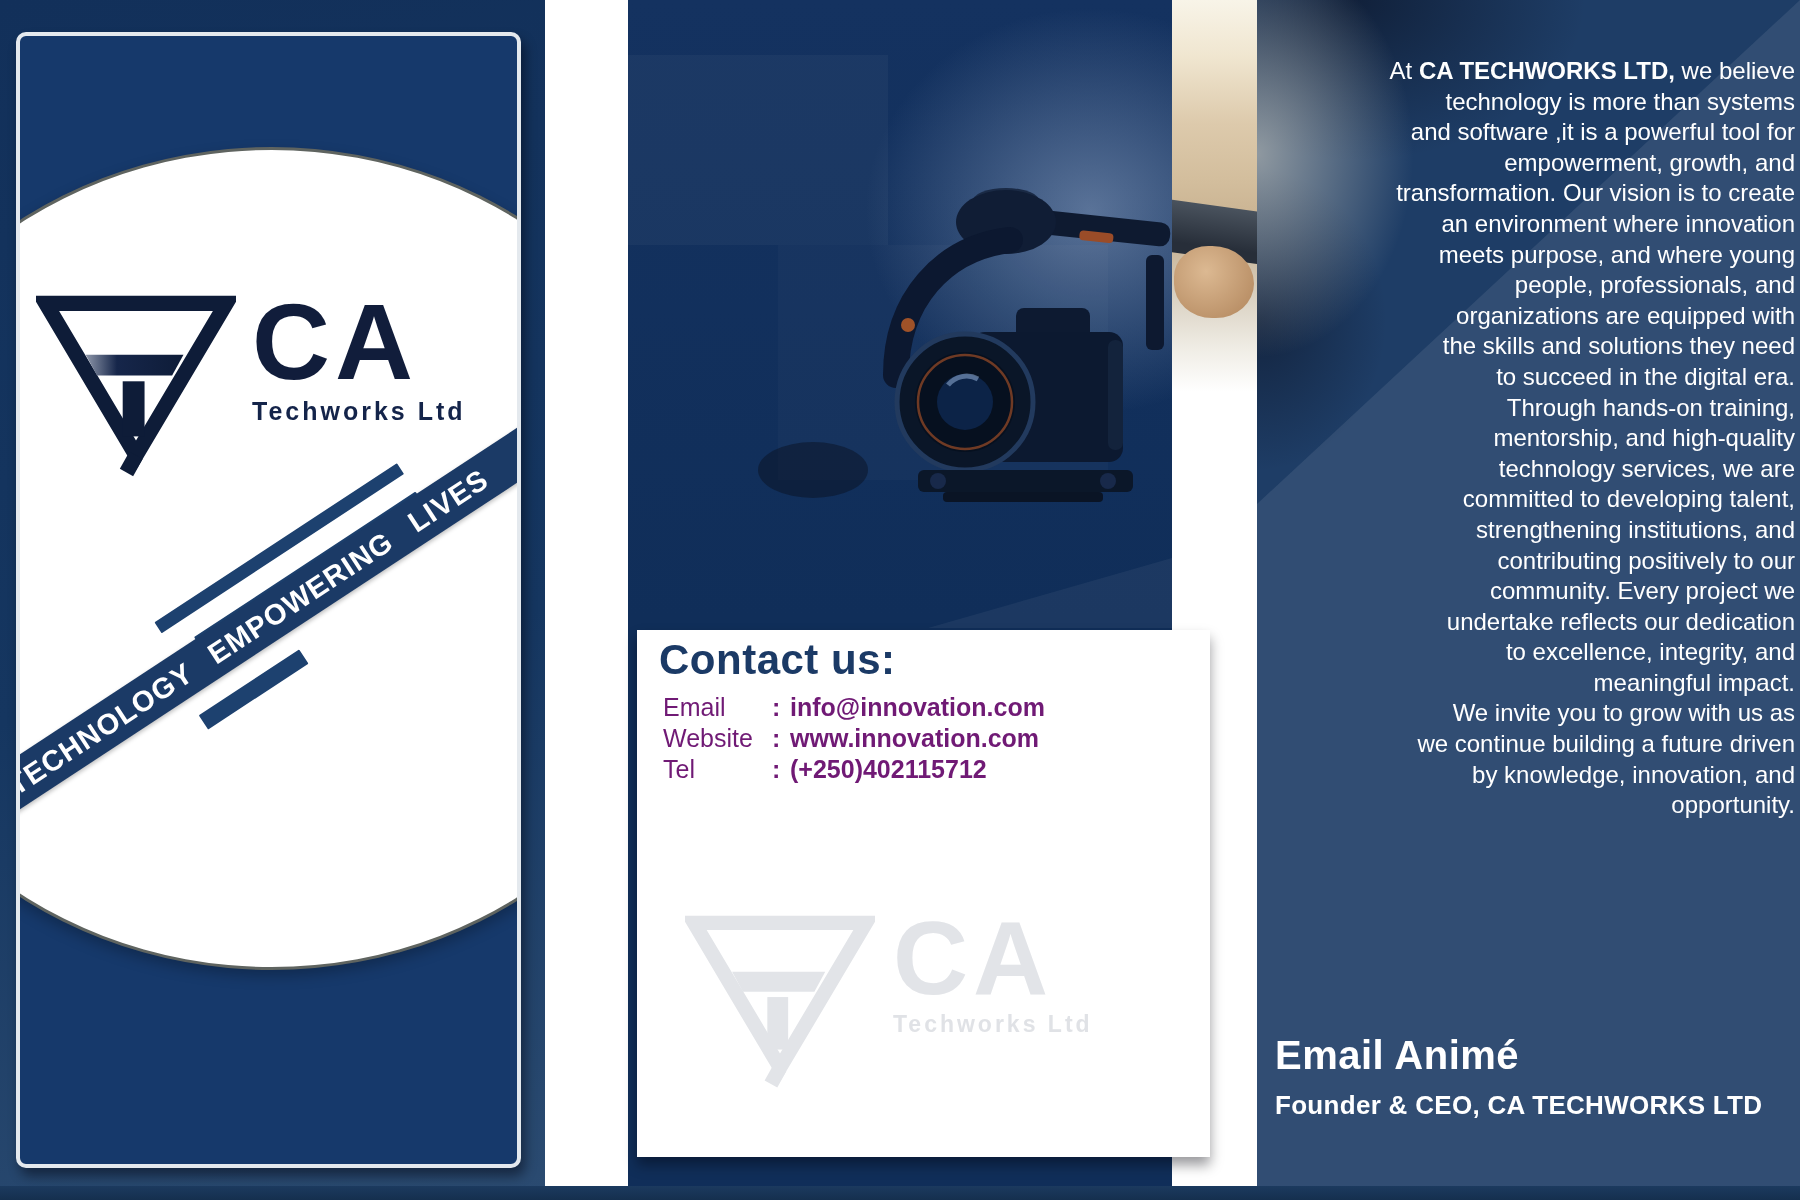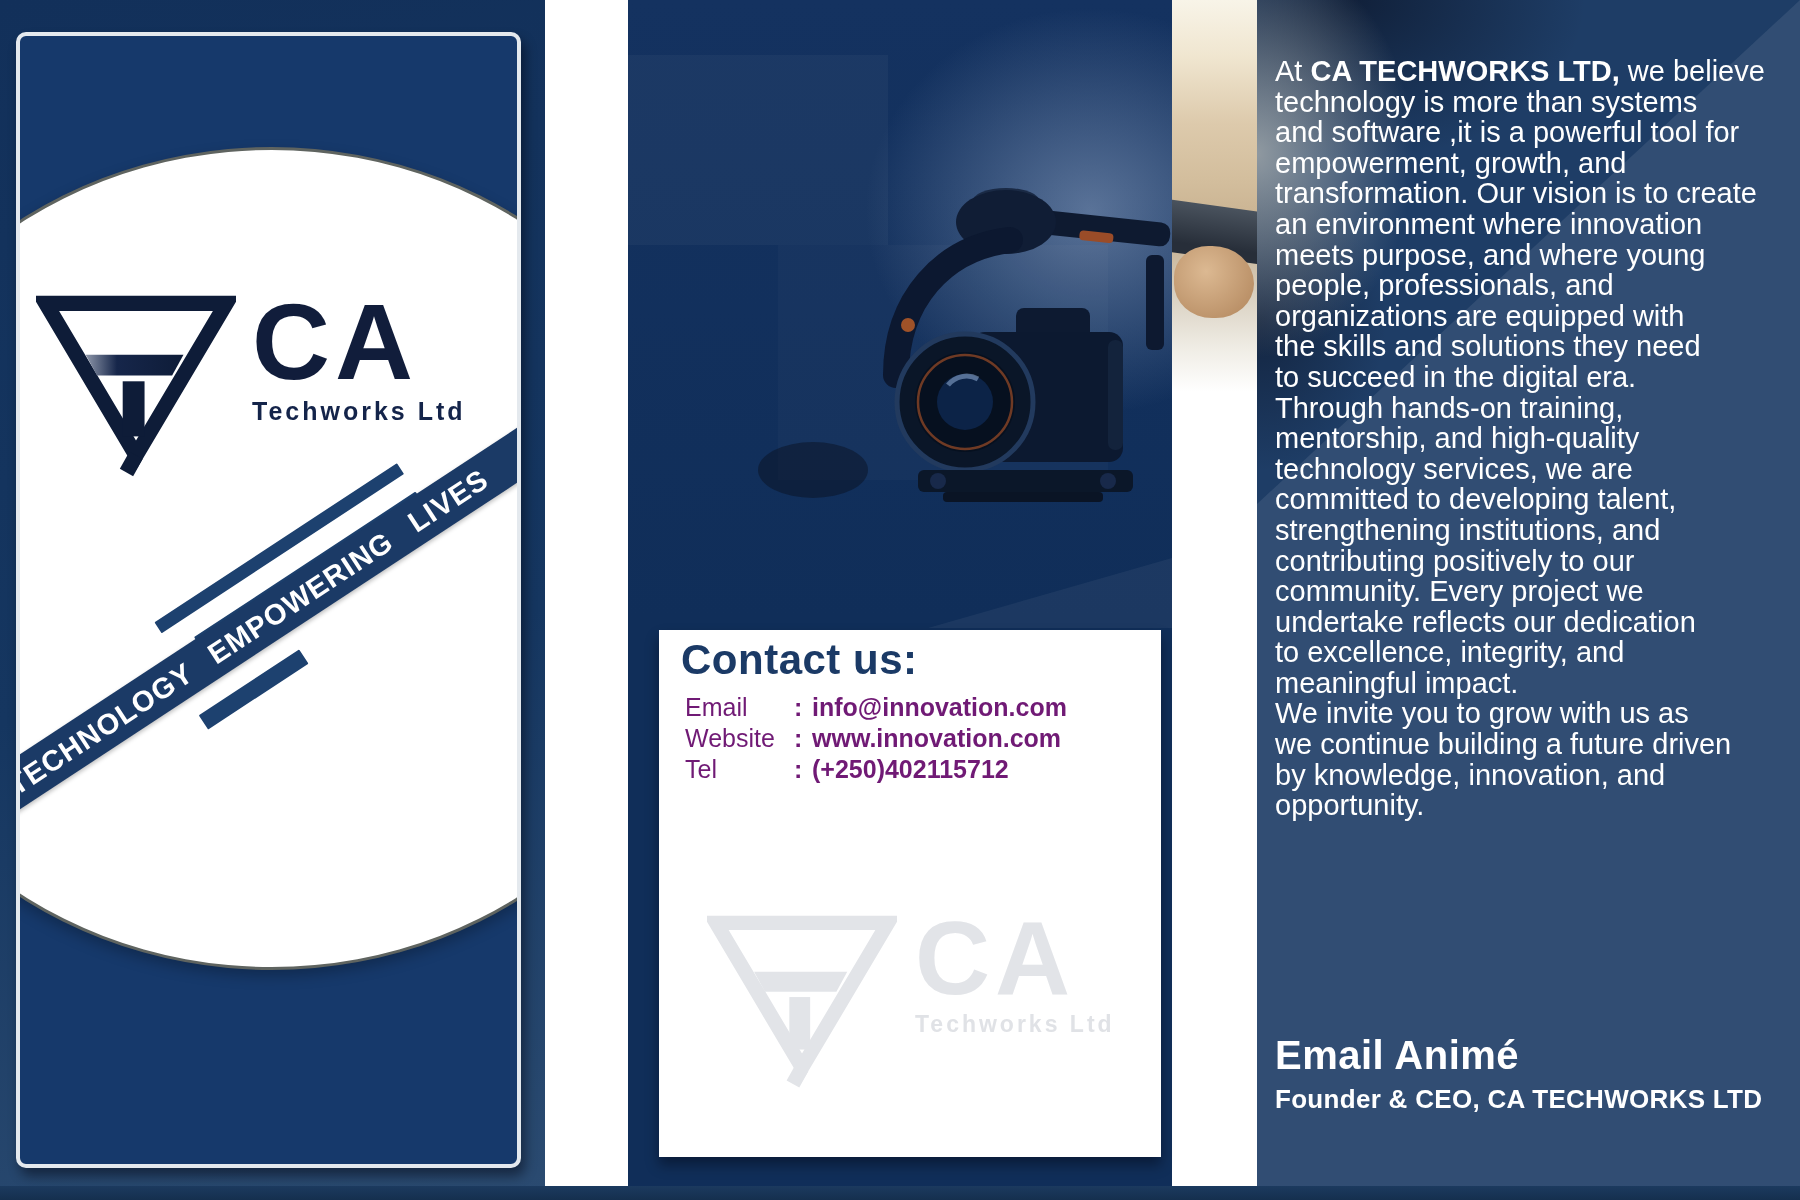--- a/index.html
+++ b/index.html
@@ -35,22 +35,22 @@
   #mid-panel{position:absolute;left:628px;top:0;width:544px;height:1200px;background:#102e59;}
   .mid-photo{position:absolute;left:0;top:0;width:544px;height:620px;
     background:
       radial-gradient(ellipse 300px 270px at 85% 34%, rgba(160,180,210,0.50), rgba(150,170,200,0.14) 55%, transparent 75%),
       linear-gradient(180deg,#143260 0%,#102e59 100%);}
   .patch1{position:absolute;left:0;top:55px;width:260px;height:190px;background:rgba(255,255,255,0.035);}
   .patch2{position:absolute;left:150px;top:245px;width:330px;height:235px;background:rgba(255,255,255,0.025);}
   .wedge{position:absolute;left:300px;top:558px;width:244px;height:70px;
     background:rgba(255,255,255,0.05);clip-path:polygon(100% 0,100% 100%,0 100%);}
   .camera-svg{position:absolute;left:130px;top:140px;width:414px;height:380px;}
-  .contact-card{position:absolute;left:9px;top:630px;width:502px;height:527px;background:#ffffff;
-    box-shadow:0 8px 12px rgba(0,0,10,0.40);margin-left:22px;}
+  .contact-card{position:absolute;left:9px;top:630px;width:573px;height:527px;background:#ffffff;
+    box-shadow:0 8px 12px rgba(0,0,10,0.40);}
   .contact-heading{margin:6px 0 8px 22px;font-size:42px;font-weight:bold;color:#1b3a66;letter-spacing:0.5px;}
   .contact-rows{margin-left:26px;}
   .contact-row{display:flex;font-size:25px;color:#701a75;line-height:31px;}
   .contact-label{width:109px;font-weight:normal;}
   .contact-colon{width:18px;font-weight:bold;}
   .contact-value{font-weight:bold;}
   .watermark{position:absolute;left:48px;top:282px;display:flex;align-items:flex-start;gap:18px;opacity:1;}
   .wm-tri{width:190px;height:181px;color:#e2e4e8;}
   .wm-text{display:flex;flex-direction:column;margin-top:4px;}
   .wm-initials{font-size:104px;line-height:0.82;font-weight:bold;letter-spacing:5px;color:#e2e4e8;}
@@ -70,25 +70,25 @@
   .diag-light{position:absolute;left:0;top:0;width:100%;height:100%;
     background:rgba(255,255,255,0.085);clip-path:polygon(100% 0,100% 100%,0 100%,0 42%);}
   .photo-hint{position:absolute;left:0;top:0;width:100%;height:640px;
     background:
       radial-gradient(ellipse 230px 300px at 0% 24%, rgba(236,228,208,0.55), transparent 68%),
       radial-gradient(ellipse 330px 230px at 18% 0%, rgba(8,14,30,0.60), transparent 70%),
       radial-gradient(ellipse 180px 210px at 0% 50%, rgba(10,16,32,0.55), transparent 72%);}
   .ghost-text{position:absolute;left:4px;top:628px;font-size:105px;font-weight:bold;
     letter-spacing:4px;color:rgba(255,255,255,0.07);white-space:nowrap;}
   .about{position:absolute;left:18px;top:56px;width:520px;color:#ffffff;
-    font-size:29px;line-height:30.6px;font-weight:500;white-space:pre-line;}
+    font-size:24px;line-height:30.6px;font-weight:500;white-space:pre-line;text-align:right;}
   .about .bold{font-weight:bold;}
   .signature{position:absolute;left:18px;top:1033px;color:#ffffff;}
   .sig-name{font-size:40px;font-weight:bold;letter-spacing:0.5px;}
-  .sig-title{font-size:26px;font-weight:bold;margin-top:6px;letter-spacing:0.3px;}
+  .sig-title{font-size:26px;font-weight:bold;margin-top:12px;letter-spacing:0.3px;}
 
   
   #bottom-strip{position:absolute;left:0;top:1186px;width:1800px;height:14px;
     background:linear-gradient(180deg,#1c3a5f 0%,#152f4e 100%);z-index:9;}
 </style>
 </head>
 <body>
 
 <div id="stage">
 

